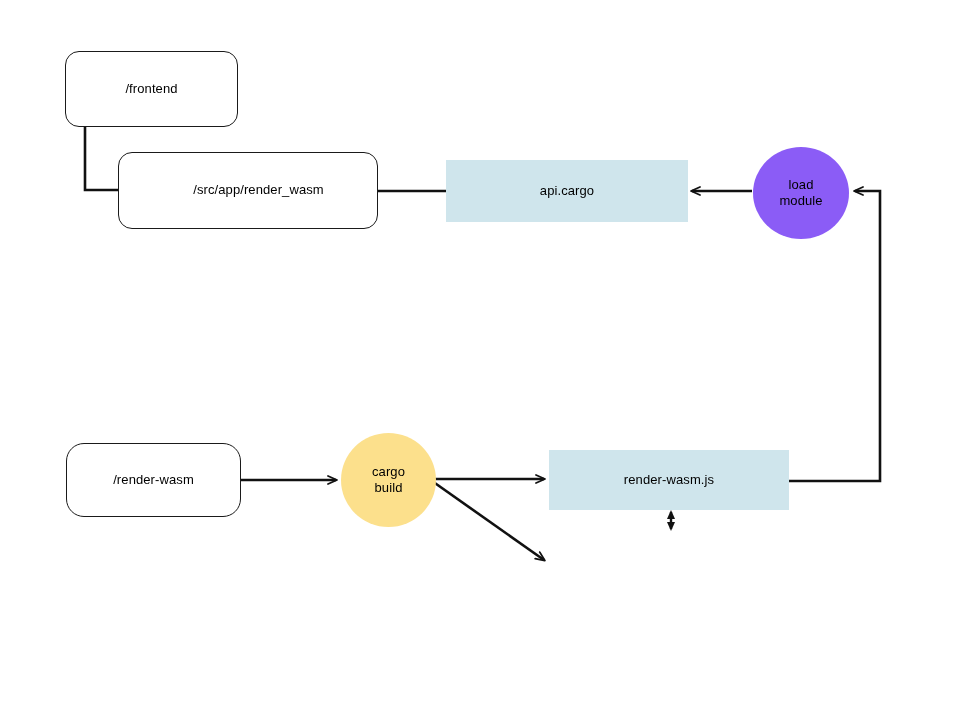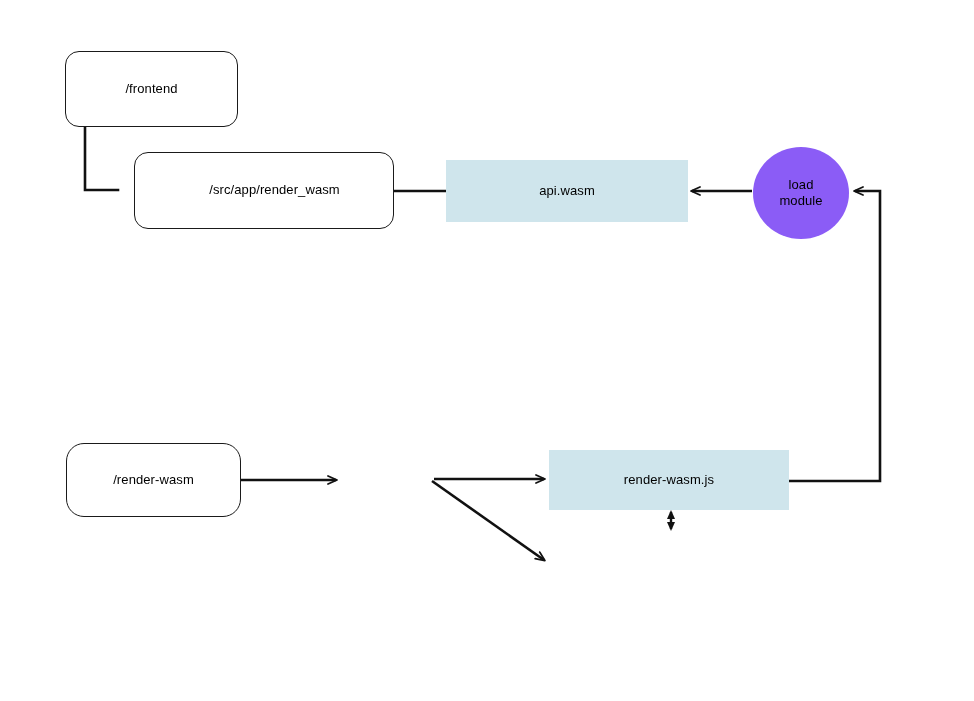--- a/index.html
+++ b/index.html
@@ -94,36 +94,40 @@
 
     <path d="M432,481 L544,560" fill="none" stroke="#111111" stroke-width="2.6" stroke-linecap="butt" marker-end="url(#arrow-end)"></path>
 
     <path d="M671,512 L671,529" fill="none" stroke="#111111" stroke-width="2.4" stroke-linecap="butt" marker-start="url(#arrow-start-solid)" marker-end="url(#arrow-end-solid)"></path>
   </svg>
 
   <div class="node node-rounded" style="left:65px; top:51px; width:173px; height:76px;">
     <span class="node-label">/frontend</span>
   </div>
 
-  <div class="node node-rounded" style="left:134px; top:152px; width:260px; height:77px;padding-left:21px;">
+  <div class="node node-rounded" style="left:118px; top:152px; width:260px; height:77px;padding-left:21px;">
     <span class="node-label">/src/app/render_wasm</span>
   </div>
 
   <div class="node node-rect" style="left:446px; top:160px; width:242px; height:62px;">
-    <span class="node-label">api.wasm</span>
+    <span class="node-label">api.cargo</span>
   </div>
 
   <div class="node node-circle" style="left:753px; top:147px; width:96px; height:92px; background:#8b5cf6;">
     <span class="node-label">load
 module</span>
   </div>
 
   <div class="node node-rounded" style="left:66px; top:443px; width:175px; height:74px;border-radius:18px;">
     <span class="node-label">/render-wasm</span>
   </div>
 
+  <div class="node node-circle" style="left:341px; top:433px; width:95px; height:94px; background:#fce08c;">
+    <span class="node-label">cargo
+build</span>
+  </div>
 
   <div class="node node-rect" style="left:549px; top:450px; width:240px; height:60px;">
     <span class="node-label">render-wasm.js</span>
   </div>
 
 
 </div>
 
 </body></html>

